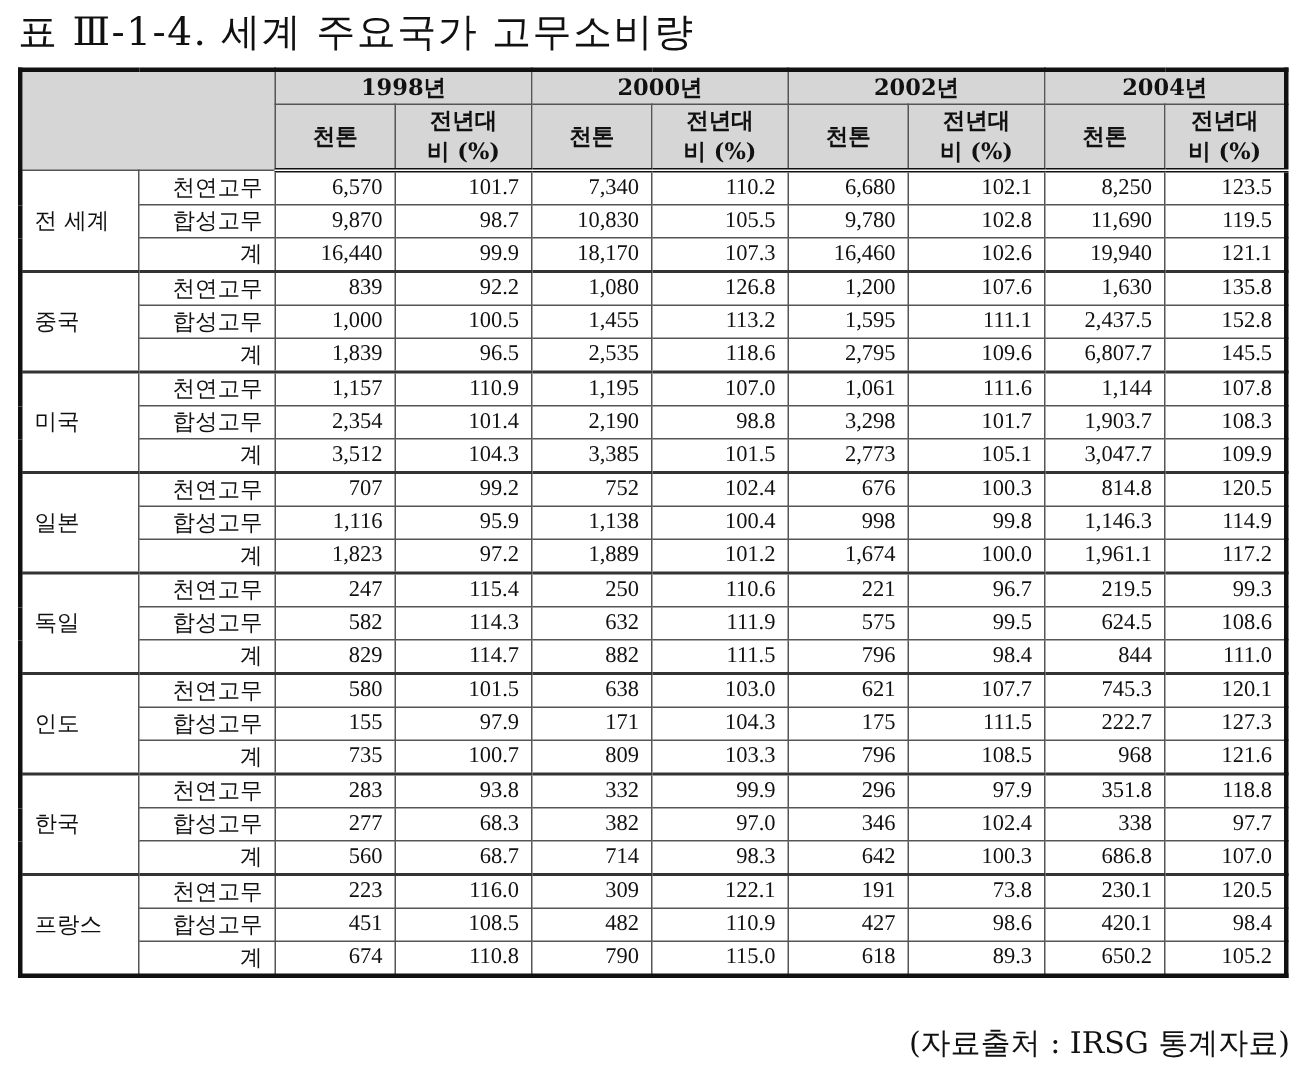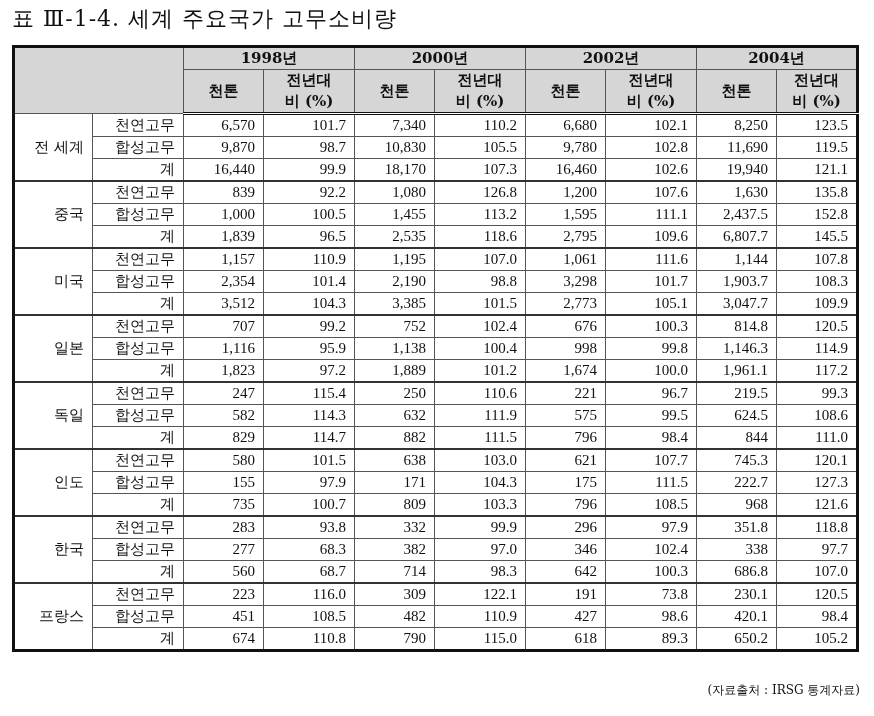--- a/index.html
+++ b/index.html
@@ -1,34 +1,34 @@
 <!DOCTYPE html>
 <html><head>
 <meta charset="utf-8">
 <style>
   html, body { margin: 0; padding: 0; background: #ffffff; }
   body { width: 874px; height: 716px; position: relative; overflow: hidden;
          font-family: "DejaVu Serif", "Liberation Serif", serif; color: #111; }
-  .title { position: absolute; left: 12px; top: 4px; font-size: 22px; letter-spacing: 1px;
+  .title { position: absolute; left: 12px; top: 4px; font-size: 26px; letter-spacing: 1px;
            font-family: "DejaVu Serif", "Liberation Serif", serif; white-space: nowrap; }
   table.main { position: absolute; left: 12px; top: 45px; width: 703px;
                border-collapse: collapse; border: 3px solid #111; table-layout: fixed; }
   table.main td, table.main th { border: 1px solid #555; padding: 0 8px; height: 21px;
                  font-size: 15px; line-height: 21px; white-space: nowrap; overflow: hidden; }
   table.main th { background: #d6d6d6; font-weight: bold; text-align: center;
                   font-family: "DejaVu Serif", "Liberation Serif", serif; }
   th.year { height: 32px; font-size: 15px; font-family: "Liberation Serif", serif; }
   th.sub { height: 64px; line-height: 24px; font-size: 15px; }
   tr.hdr2 th { border-bottom: 3px double #111; }
-  td.country { text-align: right; font-size: 15px; }
+  td.country { text-align: left; font-size: 15px; }
   td.kind { text-align: right; font-size: 15px; }
   td.num { text-align: right; font-family: "Liberation Serif", serif; font-size: 16px; }
   tr.grp-start td { border-top: 2px solid #333; }
   tr.first-grp td { border-top: none; }
-  .source { position: absolute; right: 14px; top: 682px; font-size: 12px; white-space: nowrap;
+  .source { position: absolute; right: 14px; top: 682px; font-size: 20px; white-space: nowrap;
             font-family: "DejaVu Serif", "Liberation Serif", serif; }
 </style>
 </head>
 <body>
 
 <div class="title">표 Ⅲ-1-4. 세계 주요국가 고무소비량</div>
 
 <table class="main">
   <colgroup>
     <col style="width:79px">

